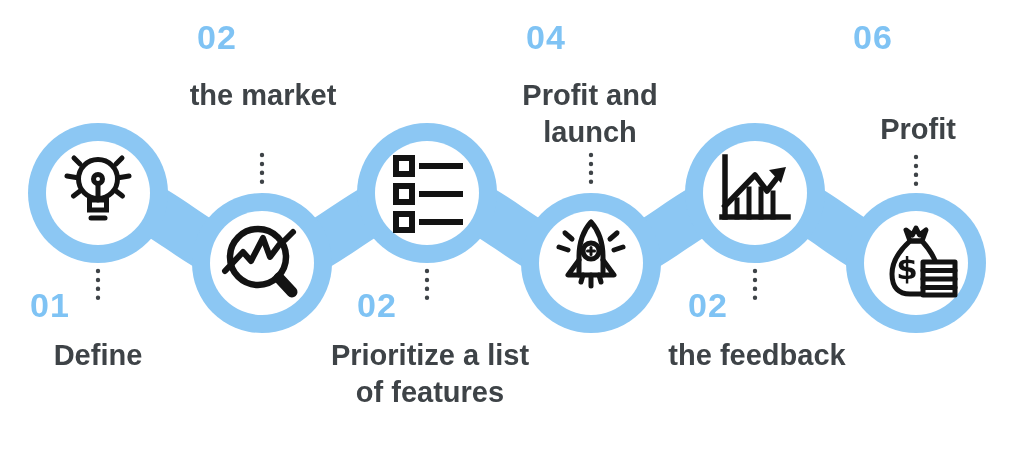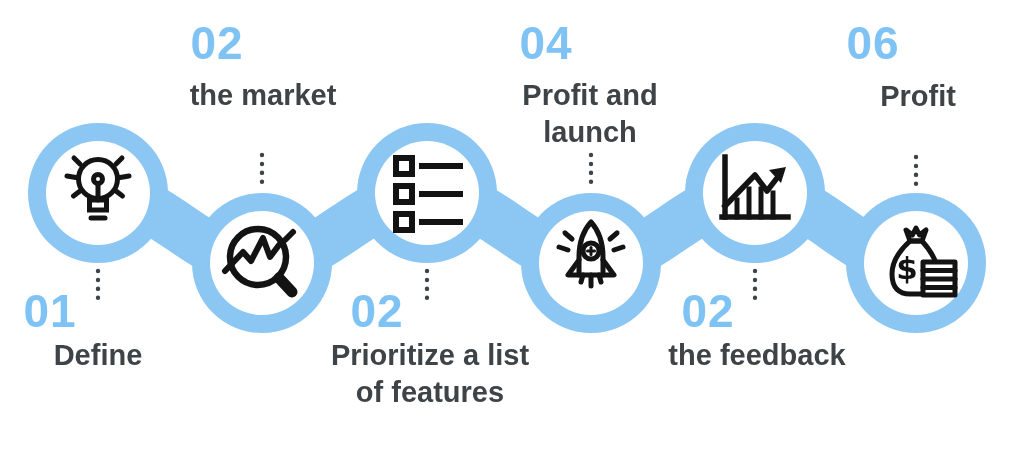--- a/index.html
+++ b/index.html
@@ -1,27 +1,27 @@
 <!DOCTYPE html>
 <html><head>
 <meta charset="utf-8">
 <style>
   html,body{margin:0;padding:0;background:#ffffff;}
   .stage{position:relative;width:1024px;height:450px;background:#ffffff;overflow:hidden;
          font-family:"Liberation Sans",sans-serif;}
   .ribbon-svg{position:absolute;left:0;top:0;}
-  .num{position:absolute;transform:translateX(-50%);font-size:46px;font-weight:800;
+  .num{position:absolute;transform:translateX(-50%);font-size:34px;font-weight:800;
        color:#7fc3f4;letter-spacing:1px;line-height:1;}
   .lbl{position:absolute;transform:translateX(-50%);font-size:29px;font-weight:700;
        color:#3e4347;line-height:1.27;text-align:center;white-space:nowrap;}
   .icon{position:absolute;width:100px;height:100px;}
   .n1{left:50px;top:288px}.n2{left:217px;top:20px}.n3{left:377px;top:288px}
   .n4{left:546px;top:20px}.n5{left:708px;top:288px}.n6{left:873px;top:20px}
   .l1{left:98px;top:337px}.l2{left:263px;top:77px}.l3{left:430px;top:337px}
-  .l4{left:590px;top:77px}.l5{left:757px;top:337px}.l6{left:918px;top:78px}
+  .l4{left:590px;top:77px}.l5{left:757px;top:337px}.l6{left:918px;top:111px}
   .i1{left:48px;top:143px}.i2{left:212px;top:213px}.i3{left:377px;top:143px}
   .i4{left:541px;top:213px}.i5{left:705px;top:143px}.i6{left:866px;top:213px}
   .dollar{font:800 31px "DejaVu Sans",sans-serif;}
 </style>
 </head>
 <body>
 
 <div class="stage">
 
   <svg class="ribbon-svg" width="1024" height="450" viewBox="0 0 1024 450">

